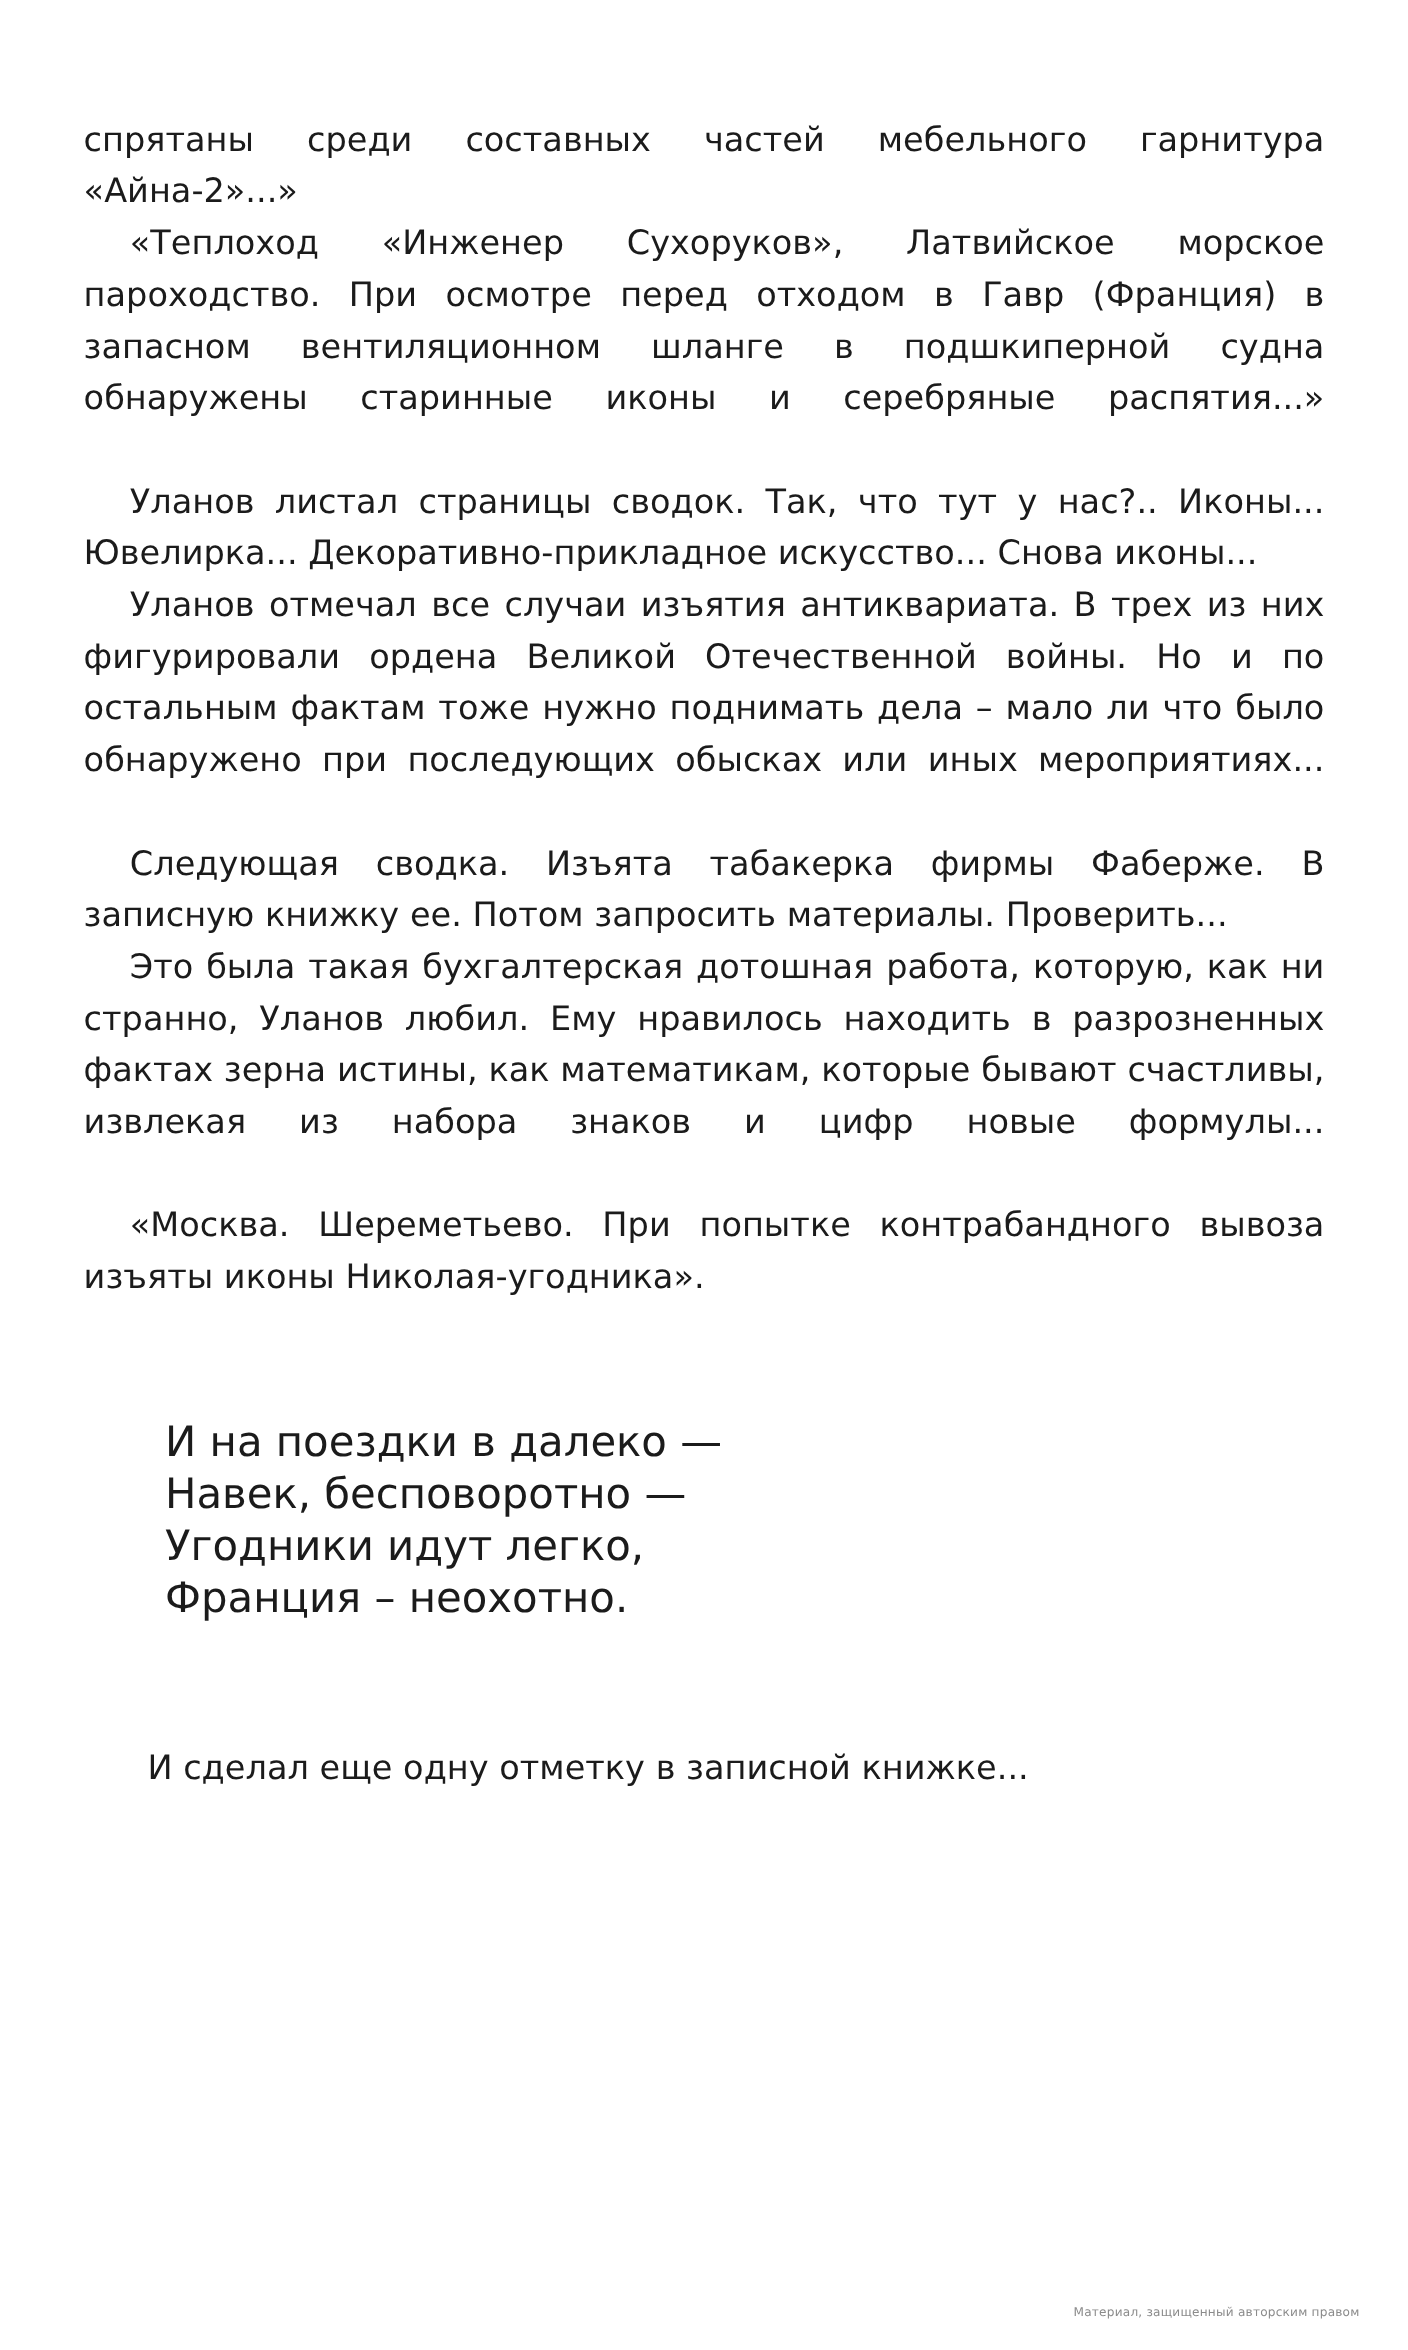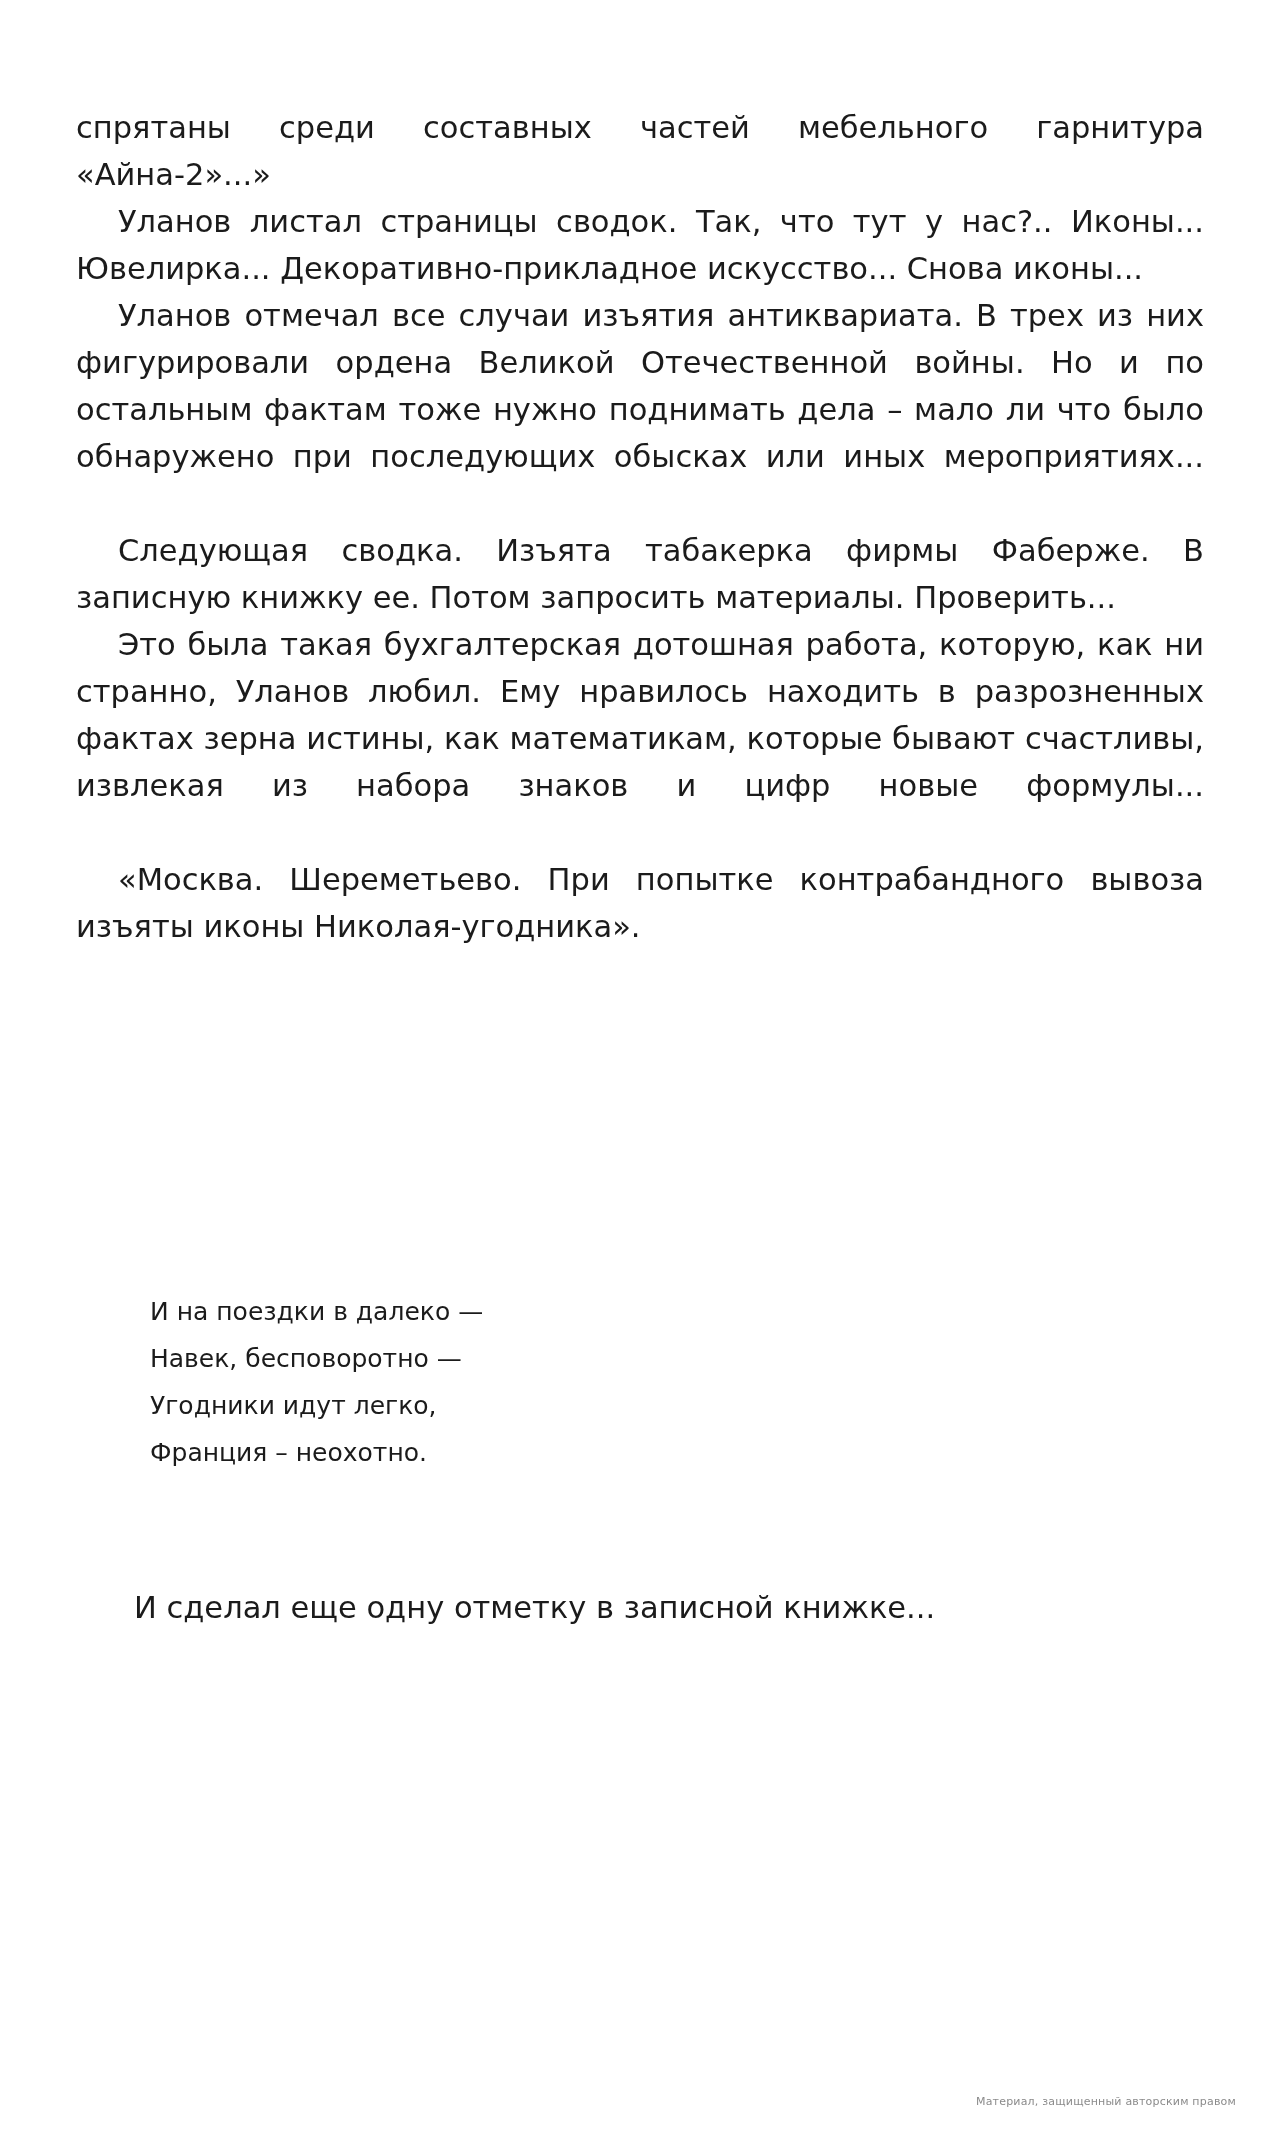--- a/index.html
+++ b/index.html
@@ -46,21 +46,21 @@
     display: none;
   }
   .poem {
     position: absolute;
     left: 150px;
     top: 1288px;
     width: 700px;
   }
   .poem-line {
     font-family: "DejaVu Sans", "Liberation Sans", sans-serif;
-    font-size: 25px;
+    font-size: 38px;
     line-height: 47px;
     color: #1b1b1b;
     white-space: pre;
   }
   .closing {
     position: absolute;
     left: 92px;
     top: 1584px;
     width: 1128px;
   }
@@ -77,20 +77,21 @@
     letter-spacing: 0.2px;
   }
 </style>
 </head>
 <body>
 
 <div class="page">
 
   <div class="content">
     <p class="para nojust">спрятаны среди составных частей мебельного гарнитура «Айна-2»...»</p>
+    <p class="para indent">«Теплоход «Инженер Сухоруков», Латвийское морское пароходство. При осмотре перед отходом в Гавр (Франция) в запасном вентиляционном шланге в подшкиперной судна обнаружены старинные иконы и серебряные распятия...»</p>
     <p class="para indent nojust">Уланов листал страницы сводок. Так, что тут у нас?.. Иконы... Ювелирка... Декоративно-прикладное искусство... Снова иконы...</p>
     <p class="para indent">Уланов отмечал все случаи изъятия антиквариата. В трех из них фигурировали ордена Великой Отечественной войны. Но и по остальным фактам тоже нужно поднимать дела – мало ли что было обнаружено при последующих обысках или иных мероприятиях...</p>
     <p class="para indent nojust">Следующая сводка. Изъята табакерка фирмы Фаберже. В записную книжку ее. Потом запросить материалы. Проверить...</p>
     <p class="para indent">Это была такая бухгалтерская дотошная работа, которую, как ни странно, Уланов любил. Ему нравилось находить в разрозненных фактах зерна истины, как математикам, которые бывают счастливы, извлекая из набора знаков и цифр новые формулы...</p>
     <p class="para indent nojust">«Москва. Шереметьево. При попытке контрабандного вывоза изъяты иконы Николая-угодника».</p>
   </div>
 
   <div class="poem">
     <div class="poem-line">И на поездки в далеко —</div>
     <div class="poem-line">Навек, бесповоротно —</div>

